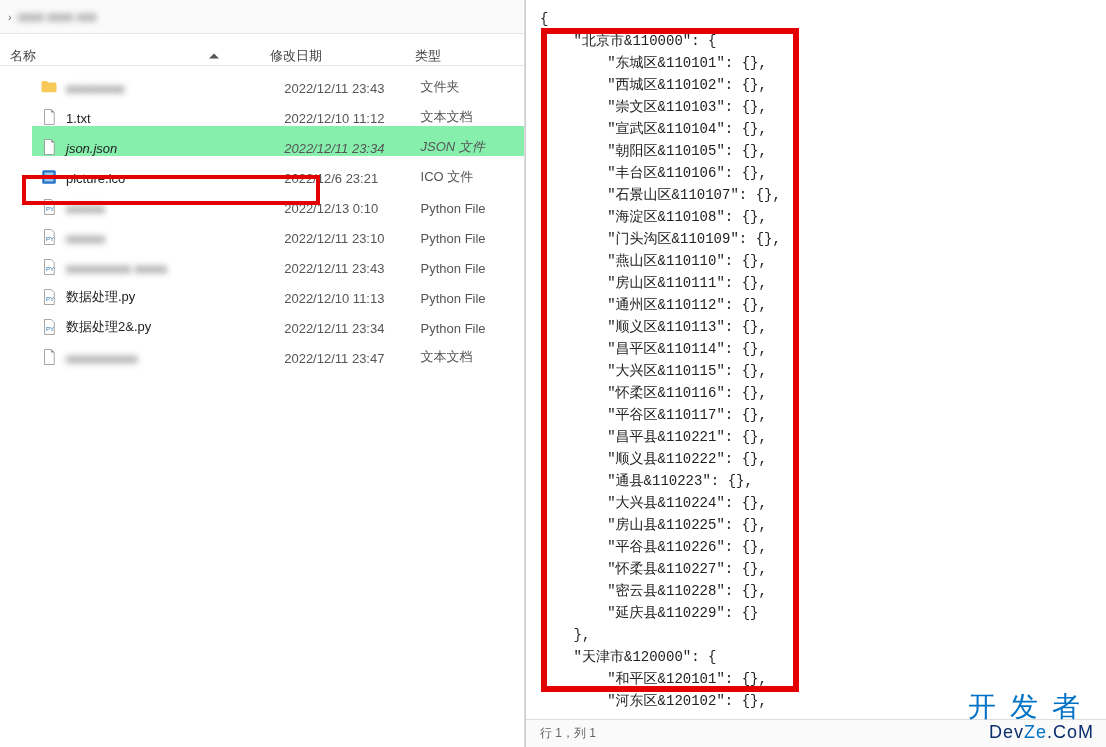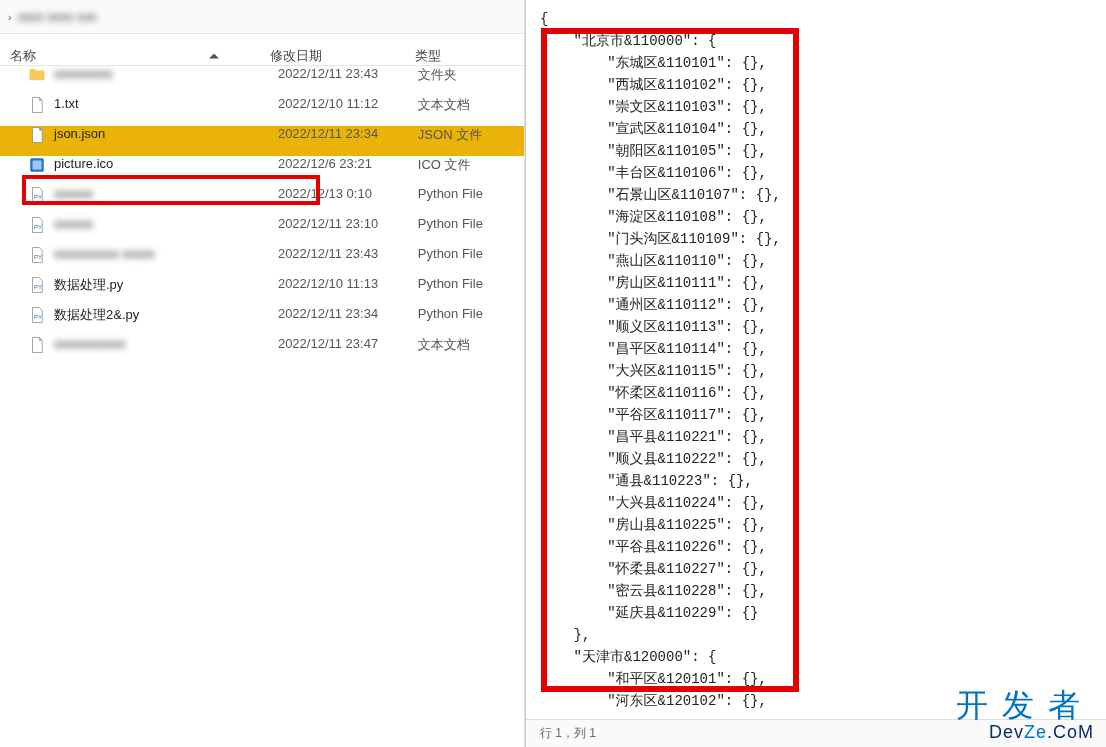--- a/index.html
+++ b/index.html
@@ -61,26 +61,27 @@
       border-bottom: 5px solid #555;
       position: absolute;
       right: 40px;
       top: 50%;
       transform: translateY(-50%);
     }
 
     .file-list { flex: 1; overflow-y: auto; }
     .file-row {
       display: flex;
-      align-items: flex-start;
+      align-items: flex-end;
       height: 30px;
-      padding-left: 28px;
+      padding-left: 8px;
       cursor: default;
-    }
-    .file-row.selected { background: #eab308; }
+      margin-left: 32px;
+    }
+    .file-row.selected { background: #86efac; font-style: italic; }
     .file-row .ico {
       width: 18px; height: 18px;
       margin-right: 8px;
       display: inline-flex;
       align-items: center;
       justify-content: center;
     }
     .file-row .fname { width: 232px; color: #222; }
     .file-row .fdate { width: 145px; color: #555; }
     .file-row .ftype { width: 110px; color: #555; }
@@ -141,21 +142,21 @@
     .watermark {
       position: absolute;
       right: 12px;
       bottom: 4px;
       text-align: right;
       line-height: 1.1;
       pointer-events: none;
       user-select: none;
     }
     .watermark .cn {
-      font-size: 32px;
+      font-size: 28px;
       letter-spacing: 14px;
       color: #0072c6;
       font-family: "KaiTi", "STKaiti", serif;
     }
     .watermark .en {
       font-size: 18px;
       color: #0072c6;
       font-family: "Arial", sans-serif;
       letter-spacing: 1px;
     }

